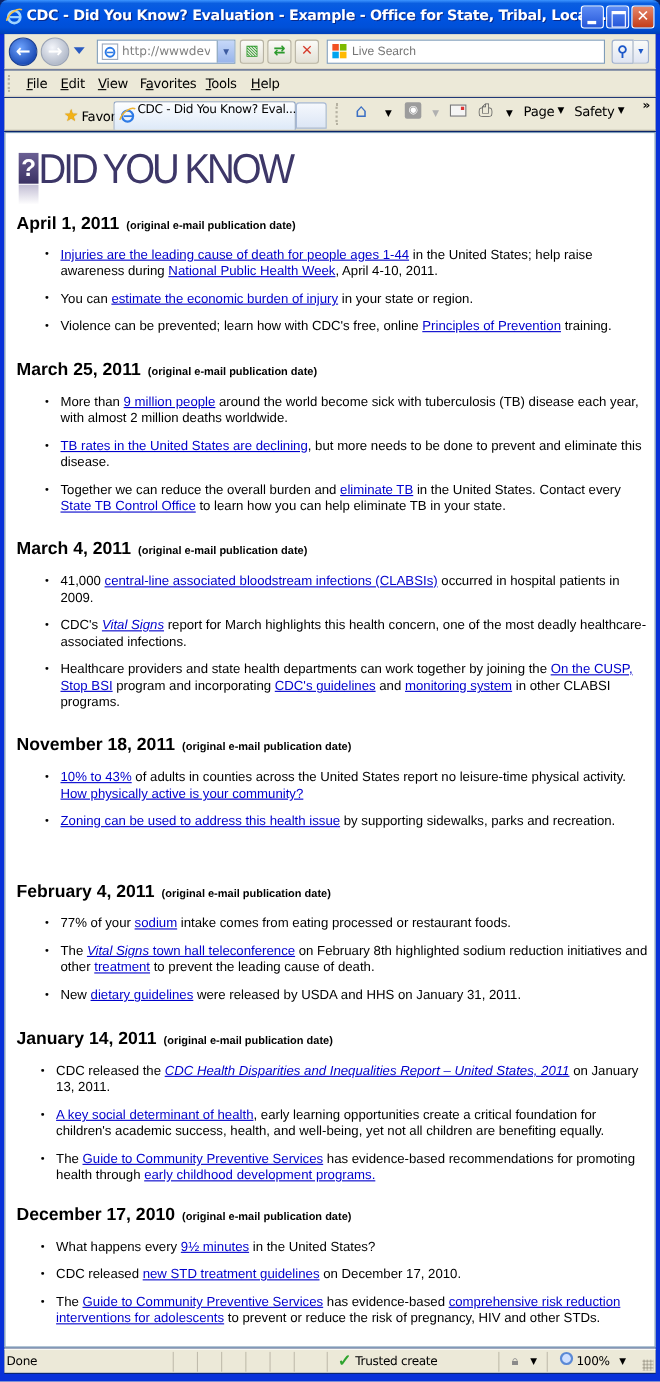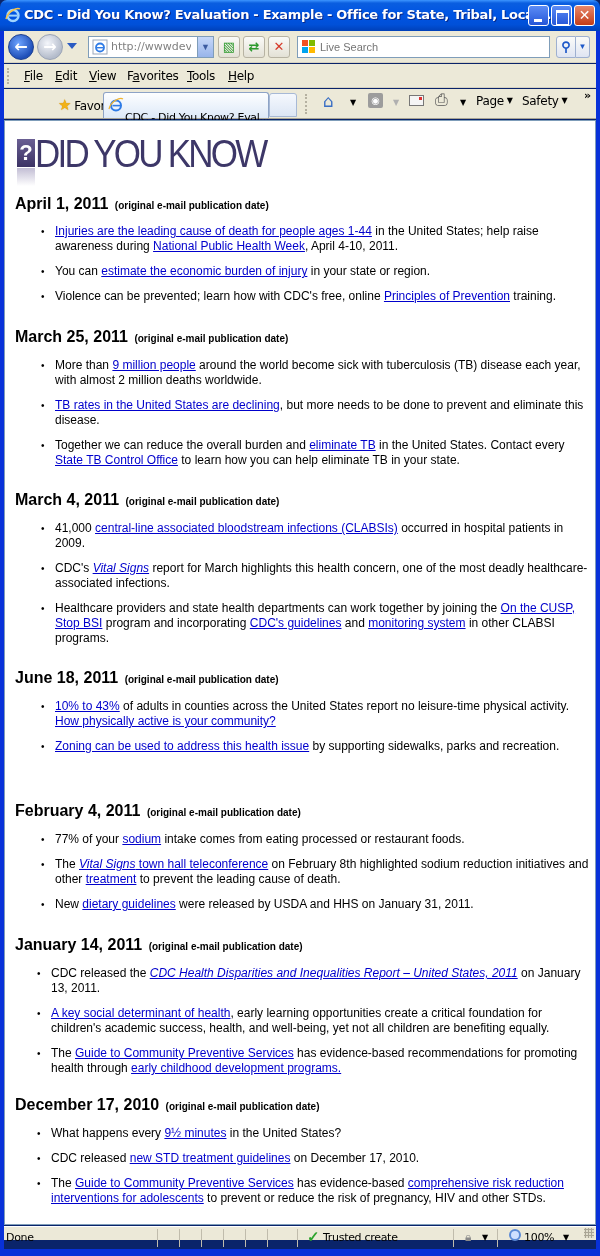--- a/index.html
+++ b/index.html
@@ -62,21 +62,21 @@
   .menubar .menu-item { position: absolute; top: 5px; font-size: 12px; color: #000; font-family: "DejaVu Sans", sans-serif; letter-spacing: -0.3px; cursor: default; }
   .menubar .menu-item .ul { text-decoration: underline; }
 
   
   .tabbar { position: absolute; left: 4px; top: 89px; width: 592px; height: 30px; background: #ece9d8; border-bottom: 1px solid #a9a595; }
   .fav { position: absolute; left: 6px; top: 7px; font-size: 12px; font-family: "DejaVu Sans", sans-serif; letter-spacing: -0.3px; margin-left: 48px; }
   .fav .star { color: #f2b216; font-size: 15px; margin-right: 3px; text-shadow: 0 0 1px #b77b00; }
   .tab { position: absolute; left: 99px; top: 3px; width: 166px; height: 26px; background: linear-gradient(#fdfeff, #dde9f8);
     border: 1px solid #8da3c6; border-bottom: none; border-radius: 3px 3px 0 0; }
   .tab .ie-mini { position: absolute; left: 4px; top: 4px; width: 16px; height: 16px; }
-  .tab .tab-label { position: absolute; left: 21px; top: 18px; font-size: 11px; font-family: "DejaVu Sans", sans-serif; letter-spacing: -0.3px; white-space: nowrap; text-decoration: underline; }
+  .tab .tab-label { position: absolute; left: 21px; top: 0; font-size: 11px; font-family: "DejaVu Sans", sans-serif; letter-spacing: -0.3px; white-space: nowrap; }
   .newtab { position: absolute; left: 265px; top: 4px; width: 28px; height: 24px; background: linear-gradient(#f5f8fd, #dce6f5);
     border: 1px solid #a7b9d6; border-radius: 3px 3px 0 0; }
   .tabsep { position: absolute; left: 301px; top: 5px; height: 20px; border-left: 2px dotted #b5b1a1; }
   .cmd { position: absolute; top: 5px; font-size: 12px; font-family: "DejaVu Sans", sans-serif; color: #000; letter-spacing: -0.3px; }
   .cmd .caret { font-size: 8px; margin-left: 3px; vertical-align: 2px; }
   .cmd.home { left: 319px; top: 2px; font-size: 17px; color: #3b6fc4; }
   .cmd.feeds { left: 364px; top: 4px; width: 15px; height: 15px; background: #9c9c9c; border-radius: 2px; color: #fff; font-size: 10px; text-align: center; line-height: 15px; }
   .cmd.feedcaret { left: 389px; font-size: 8px; color: #b0b0b0; top: 9px; }
   .cmd.mail { left: 405px; top: 6px; width: 15px; height: 11px; border: 1px solid #777; background: #f5f5f5; }
   .cmd.mail::after { content: ""; position: absolute; right: 1px; top: 1px; width: 3px; height: 3px; background: #d33; }
@@ -105,21 +105,21 @@
   .date-heading .note { font-size: 10px; font-weight: bold; margin-left: 2px; }
   ul.bullets { position: absolute; left: 36px; width: 550px; list-style: none; }
   ul.bullets li { position: relative; padding-left: 14px; font-size: 12px; line-height: 15px; color: #000; margin-bottom: 10px;
     font-family: "Liberation Sans", sans-serif; }
   ul.bullets li::before { content: "•"; position: absolute; left: 0; top: 0; font-size: 10px; }
   a { color: #0000cc; text-decoration: underline; }
   a.i { font-style: italic; }
   i { font-style: italic; }
 
   
-  .statusbar { position: absolute; left: 4px; top: 1226px; width: 592px; height: 14px; background: #ece9d8; border-top: 1px solid #fff; text-decoration: underline; }
+  .statusbar { position: absolute; left: 4px; top: 1226px; width: 592px; height: 22px; background: #ece9d8; border-top: 1px solid #fff; text-decoration: underline; }
   .statusbar .st { position: absolute; top: 4px; font-size: 11px; font-family: "DejaVu Sans", sans-serif; color: #000; letter-spacing: -0.3px; }
   .statusbar .sep { position: absolute; top: 2px; height: 18px; border-left: 1px solid #c0bcac; }
   .statusbar .check { position: absolute; left: 303px; top: 1px; color: #2ea42e; font-size: 15px; font-weight: bold; }
   .statusbar .lock { position: absolute; left: 461px; top: 3px; color: #8a8a8a; font-size: 12px; }
   .statusbar .zoomicon { position: absolute; left: 505px; top: 2px; width: 12px; height: 12px; border-radius: 50%; border: 2px solid #5b8ad6; background: #cfe0ff; }
   .statusbar .grip { position: absolute; right: 2px; bottom: 2px; width: 10px; height: 10px;
     background: radial-gradient(circle, #a9a595 1px, transparent 1.5px); background-size: 3px 3px; }
   .bottom-border { position: absolute; left: 0; top: 1249px; width: 600px; height: 7px; background: #0831d9; }
   .side-l { position: absolute; left: 0; top: 31px; width: 4px; height: 1220px; background: #0831d9; }
   .side-r { position: absolute; right: 0; top: 31px; width: 4px; height: 1220px; background: #0831d9; }
@@ -246,21 +246,21 @@
       <div class="section" style="top:370px">
         <div class="date-heading"><span>March 4, 2011</span> <span class="note">(original e-mail publication date)</span></div>
         <ul class="bullets" style="top:30px">
           <li><span>41,000 </span><a>central-line associated bloodstream infections (CLABSIs)</a><span>  occurred in hospital patients in 2009.</span></li>
           <li><span>CDC's </span><a class="i">Vital Signs</a><span> report for March highlights this health concern, one of the most deadly healthcare-associated infections.</span></li>
           <li><span>Healthcare providers and state health departments can work together by joining the </span><a>On the CUSP, Stop BSI</a><span>  program and incorporating </span><a>CDC's guidelines</a><span> and </span><a>monitoring system</a><span> in other CLABSI programs.</span></li>
         </ul>
       </div>
 
       <div class="section" style="top:548px">
-        <div class="date-heading"><span>June 18, 2011</span> <span class="note">(original e-mail publication date)</span></div>
+        <div class="date-heading"><span>November 18, 2011</span> <span class="note">(original e-mail publication date)</span></div>
         <ul class="bullets" style="top:30px">
           <li><a>10% to 43%</a><span> of adults in counties across the United States report no leisure-time physical activity. </span><a>How physically active is your community?</a></li>
           <li><a>Zoning can be used to address this health issue</a><span> by supporting sidewalks, parks and recreation.</span></li>
         </ul>
       </div>
 
       <div class="section" style="top:681px">
         <div class="date-heading"><span>February 4, 2011</span> <span class="note">(original e-mail publication date)</span></div>
         <ul class="bullets" style="top:30px">
           <li><span>77% of your </span><a>sodium</a><span> intake comes from eating processed or restaurant foods.</span></li>

